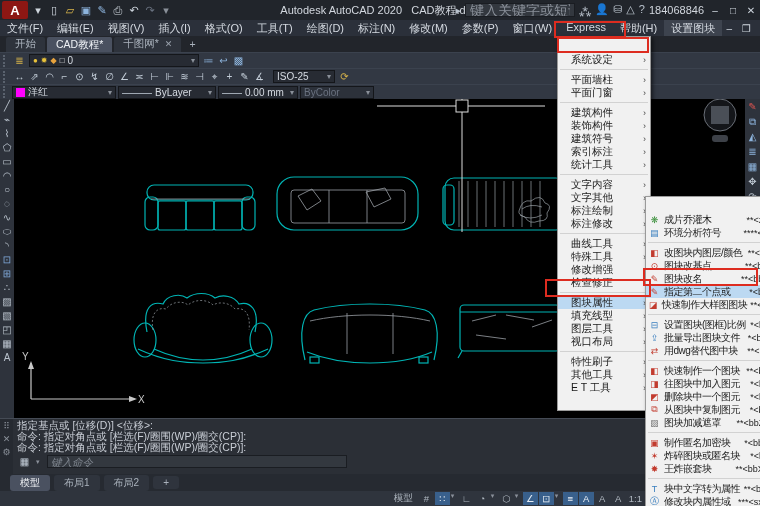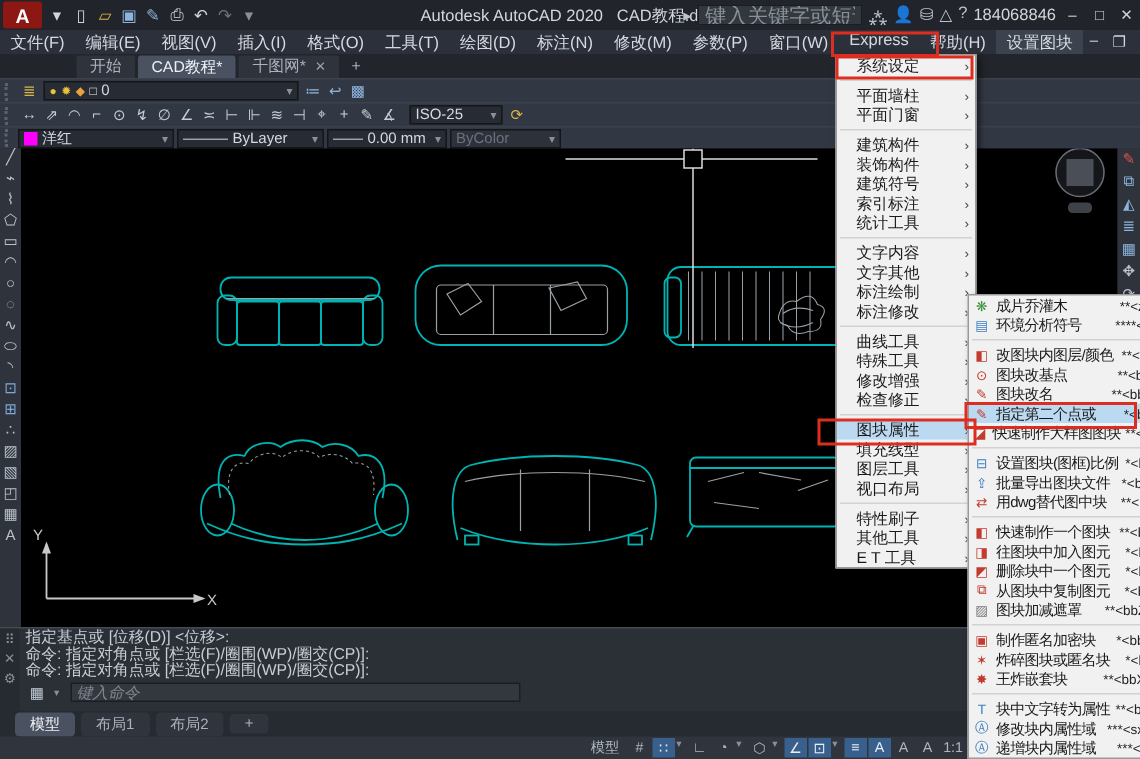--- a/index.html
+++ b/index.html
@@ -55,21 +55,21 @@
   
   #layouttabs{top:474px;height:17px;background:#262a31;font-size:10px;gap:4px;padding-left:10px;}
   .ltab{padding:1px 10px;background:#2f343d;color:#aab2bc;border-radius:3px;}
   .ltab.active{background:#4a5160;color:#f0f2f5;}
   
   #statusbar{top:491px;height:15px;background:#2f343d;font-size:10px;justify-content:flex-end;padding-right:116px;gap:1px;}
   .stog{min-width:15px;height:13px;display:flex;align-items:center;justify-content:center;color:#aeb6bf;font-size:9.5px;padding:0 2px;}
   .stog.active{background:#39608c;color:#e8eef5;}
   .stcaret{color:#8a9099;font-size:7px;width:7px;}
   
-  .menu{position:absolute;background:#f1f1f1;border:1px solid #9a9a9a;box-shadow:2px 2px 4px rgba(0,0,0,.55);z-index:20;padding:0 0;}
+  .menu{position:absolute;background:#f1f1f1;border:1px solid #9a9a9a;box-shadow:2px 2px 4px rgba(0,0,0,.55);z-index:20;padding:16px 0;}
   #plugin-menu{left:557px;top:36px;width:94px;}
   .pmi{height:13px;display:flex;align-items:center;padding:0 4px 0 13px;font-size:10.5px;color:#1a1a1a;white-space:nowrap;}
   .pmi .pmi-arrow{margin-left:auto;font-size:9px;color:#444;}
   .pmi.mhl{background:#bcd9f2;}
   .msep{height:7px;display:flex;align-items:center;padding:0 2px;}
   .msep::after{content:"";display:block;width:100%;height:1px;background:#d2d2d2;}
   #block-submenu{left:645px;top:196px;width:134px;z-index:21;}
   .smi{height:13px;display:flex;align-items:center;gap:3px;padding:0 2px 0 2px;font-size:10px;color:#1a1a1a;white-space:nowrap;}
   .smi.mhl{background:#bcd9f2;}
   .smi .sico{width:13px;text-align:center;font-size:9px;}
@@ -139,21 +139,21 @@
         <span class="mitem hl-dark">设置图块</span>
       </span>
     <span id="menubar-win">
       <span class="winbtn">–</span>
       <span class="winbtn">❐</span>
       <span class="winbtn">✕</span>
     </span>
   </div>
 
   <div class="bar" id="tabrow">
-    <span id="ftabs" style="display:flex;gap:2px;margin-left:45px;">
+    <span id="ftabs" style="display:flex;gap:2px;">
         <div class="ftab">
           <span class="ftab-label">开始</span>
         </div>
         <div class="ftab active">
           <span class="ftab-label">CAD教程*</span>
           <span class="ftab-close">✕</span>
         </div>
         <div class="ftab">
           <span class="ftab-label">千图网*</span>
           <span class="ftab-close">✕</span>

